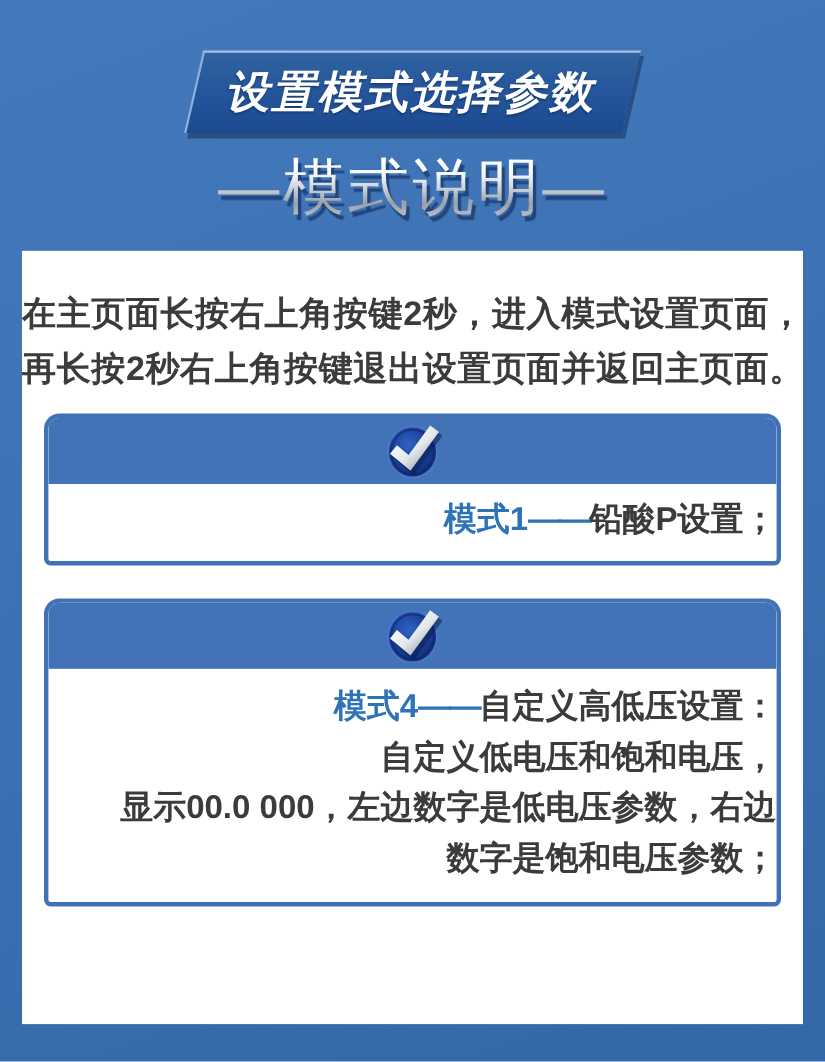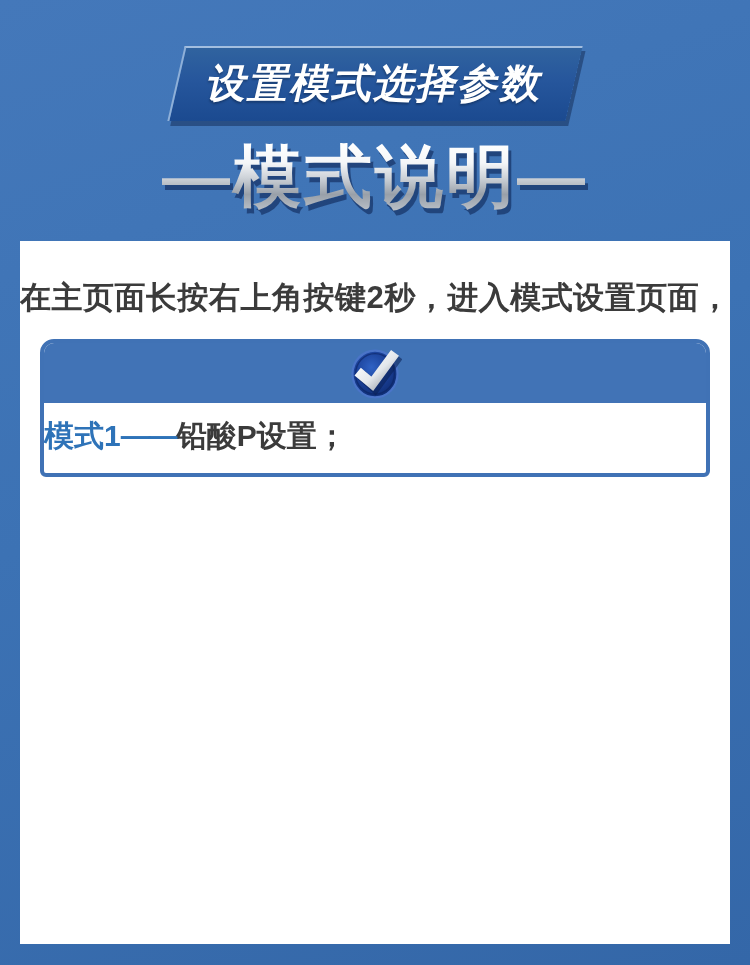--- a/index.html
+++ b/index.html
@@ -25,21 +25,21 @@
   .banner-text {
     display:block;
     font-size:40px; font-weight:700; color:#ffffff; letter-spacing:2px;
     text-shadow:0 2px 2px rgba(10,30,60,0.4);
   }
 
   
   .title-wrap { margin-top:18px; text-align:center; }
   .main-title {
     display:inline-block;
-    font-size:68px; font-weight:700; letter-spacing:3px; line-height:1.1;
+    font-size:56px; font-weight:400; letter-spacing:3px; line-height:1.1;
     background:linear-gradient(180deg,#ffffff 6%,#f4f6f8 32%,#cdd2d8 52%,#99a0a9 74%,#c0c6cd 100%);
     -webkit-background-clip:text; background-clip:text;
     -webkit-text-fill-color:transparent; color:transparent;
     filter:drop-shadow(3px 5px 0 rgba(26,57,110,0.8));
   }
 
   
   .card {
     width:710px; height:703px; margin:27px auto 0;
     background:#ffffff;
@@ -59,21 +59,21 @@
     border:4px solid #4072b5;
     border-radius:14px 14px 6px 6px;
     overflow:hidden; background:#ffffff;
   }
   .mode-box.second { margin-top:30px; }
   .mode-box-header {
     height:60px; background:#4173b6;
     display:flex; align-items:center; justify-content:center;
   }
   .check-badge { width:54px; height:56px; overflow:visible; }
-  .mode-box-body { padding:10px 0 14px; text-align:left;border-radius:12px; }
+  .mode-box-body { padding:10px 0 14px; text-align:right;border-radius:12px; }
   .mode-box.second .mode-box-body { padding:12px 0 16px; }
   .mode-row { font-size:30px; line-height:46px; font-weight:700; white-space:nowrap; }
   .accent { color:#2e73b8; }
   .dash { color:#2e73b8; letter-spacing:-2px; }
   .desc { color:#3b3b3b; }
   .plain-line {
     display:block; font-size:30px; line-height:46px; font-weight:700;
     color:#3b3b3b; white-space:nowrap;
   }
 </style>
@@ -110,30 +110,46 @@
   </div>
 
   <div class="title-wrap">
     <h1 class="main-title">—模式说明—</h1>
   </div>
 
   <div class="card">
 
     <p class="intro">
       <span class="intro-line">在主页面长按右上角按键2秒，进入模式设置页面，</span>
+      <span class="intro-line">再长按2秒右上角按键退出设置页面并返回主页面。</span>
     </p>
 
     <div class="mode-box">
       <div class="mode-box-header">
         <svg class="check-badge">
             <use href="#check-badge-symbol"></use>
           </svg>
       </div>
       <div class="mode-box-body">
         <div class="mode-row">
           <span class="accent">模式1</span><span class="dash">——</span><span class="desc">铅酸P设置；</span>
         </div>
       </div>
     </div>
 
+    <div class="mode-box second">
+      <div class="mode-box-header">
+        <svg class="check-badge">
+            <use href="#check-badge-symbol"></use>
+          </svg>
+      </div>
+      <div class="mode-box-body">
+        <div class="mode-row">
+          <span class="accent">模式4</span><span class="dash">——</span><span class="desc">自定义高低压设置：</span>
+        </div>
+        <span class="plain-line">自定义低电压和饱和电压，</span>
+        <span class="plain-line">显示00.0 000，左边数字是低电压参数，右边</span>
+        <span class="plain-line">数字是饱和电压参数；</span>
+      </div>
+    </div>
 
   </div>
 </div>
 
 </body></html>

